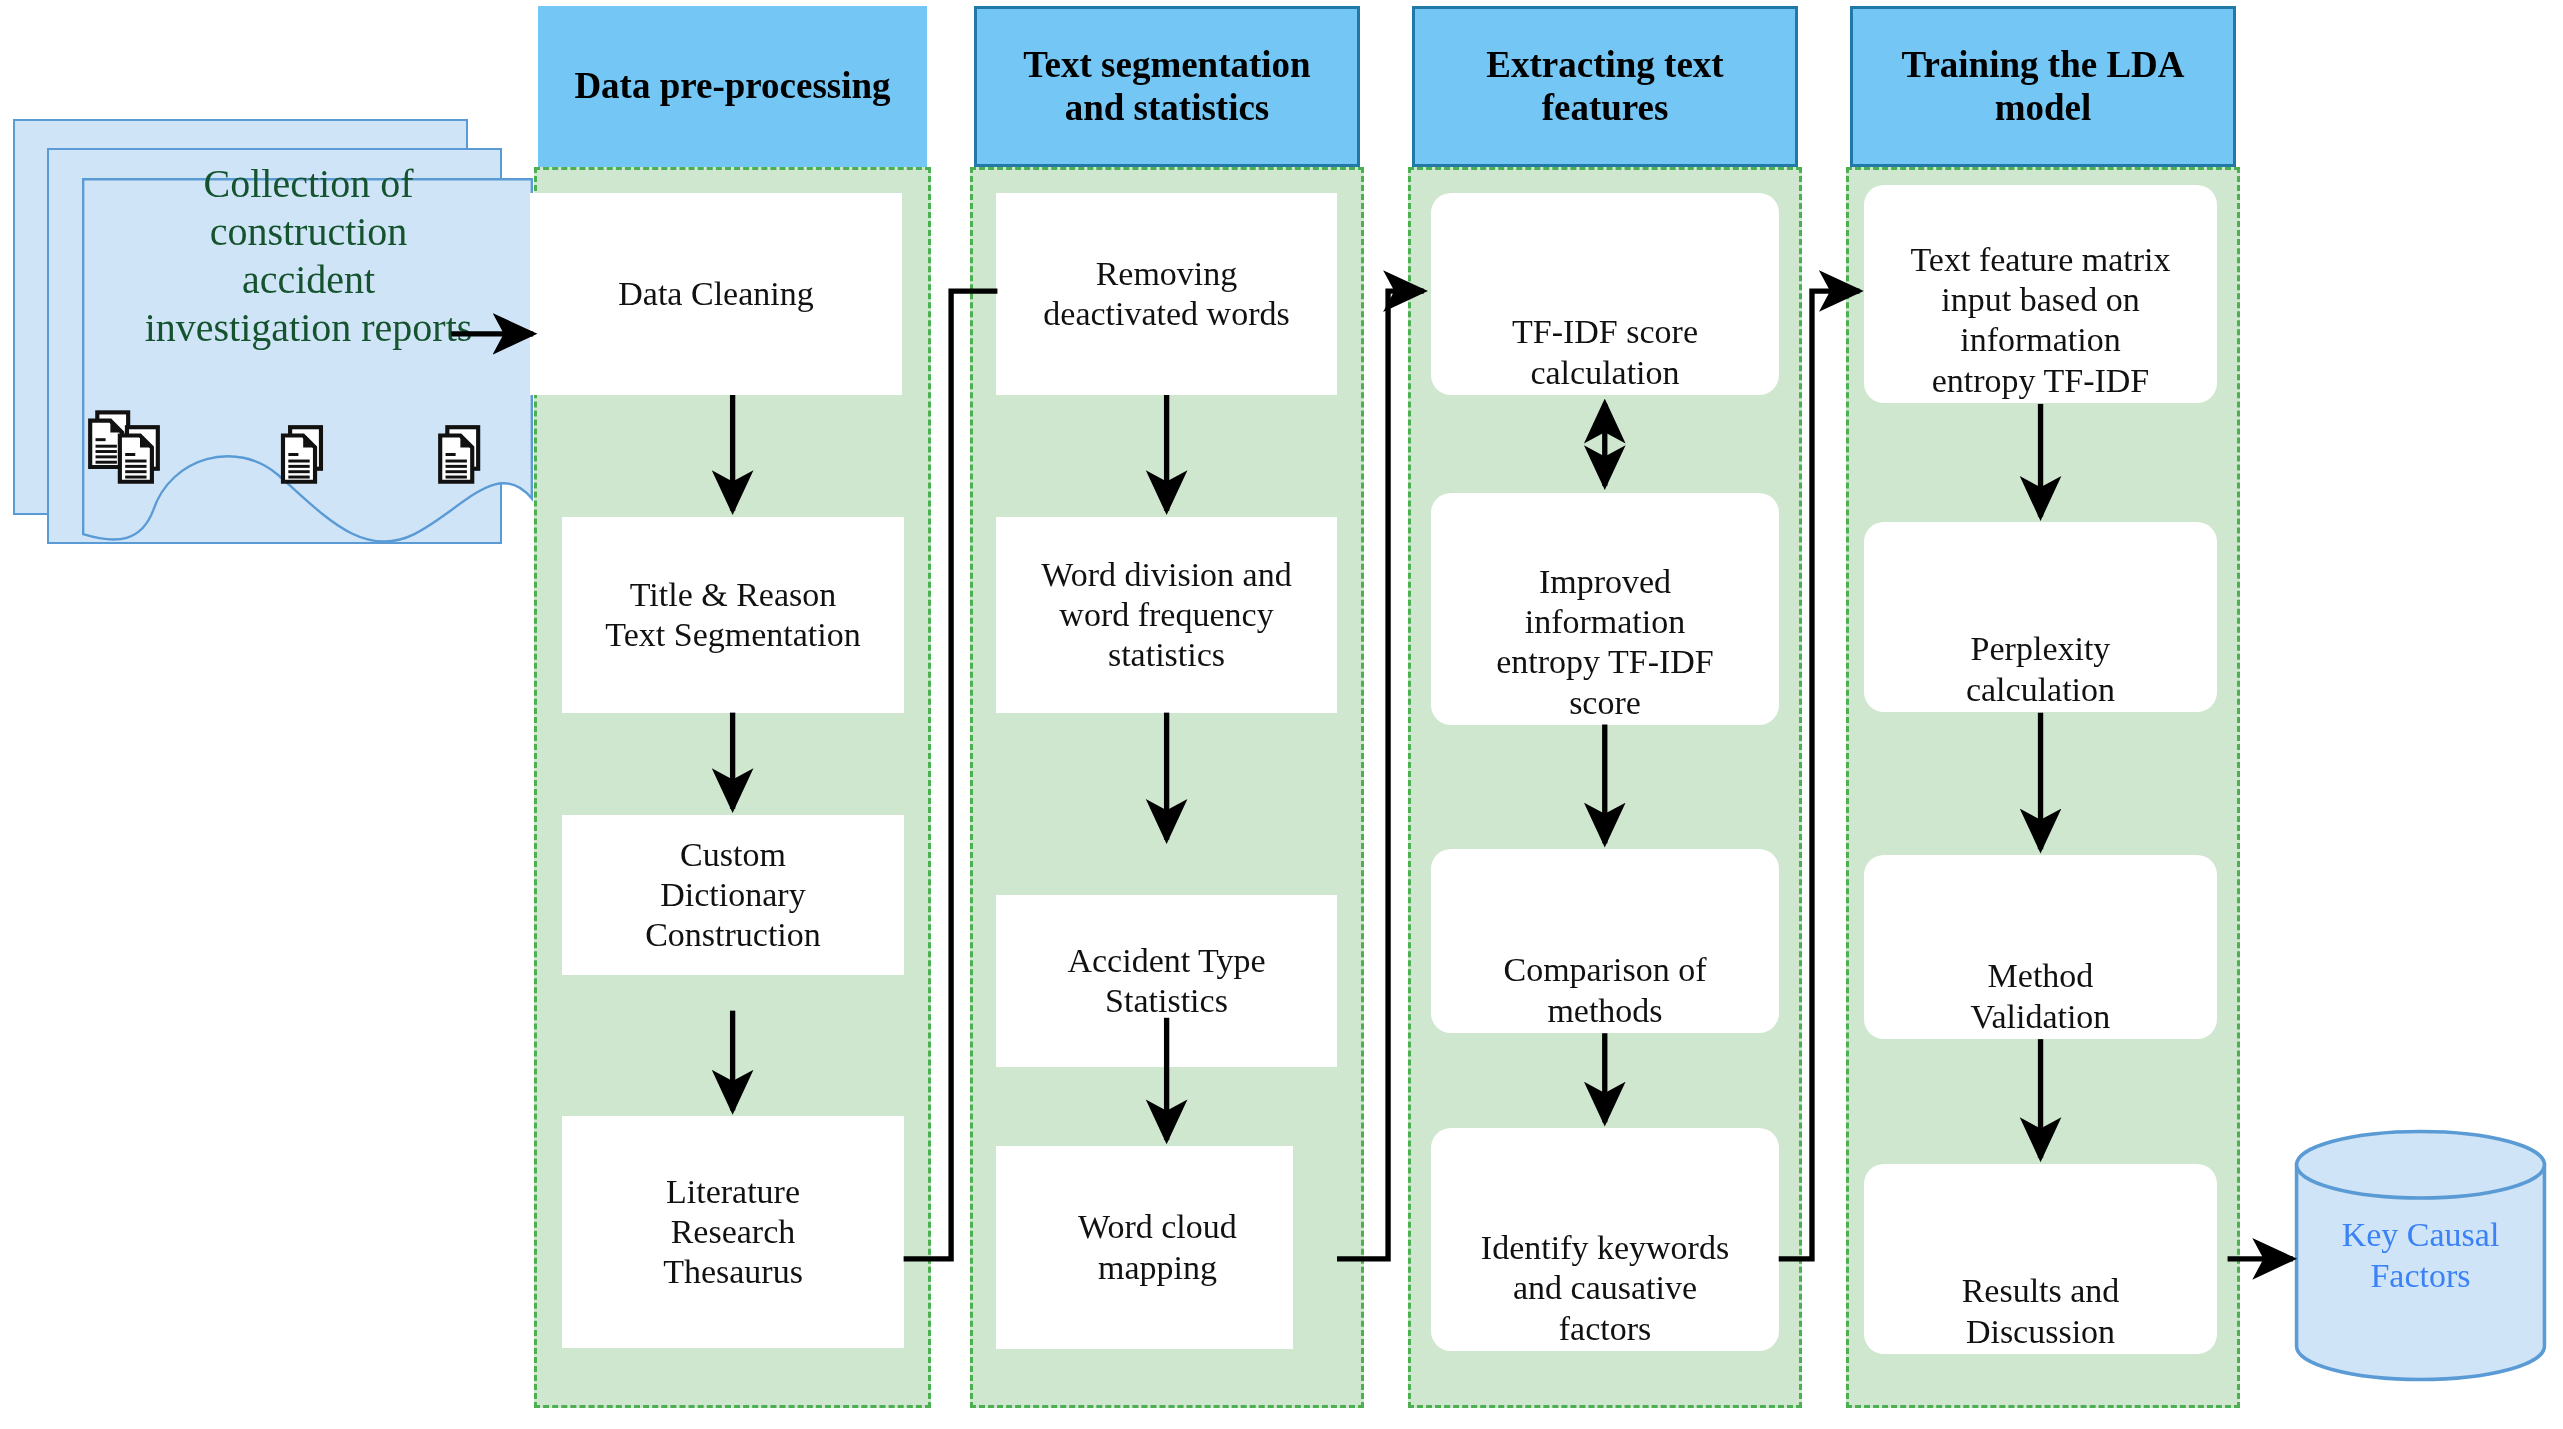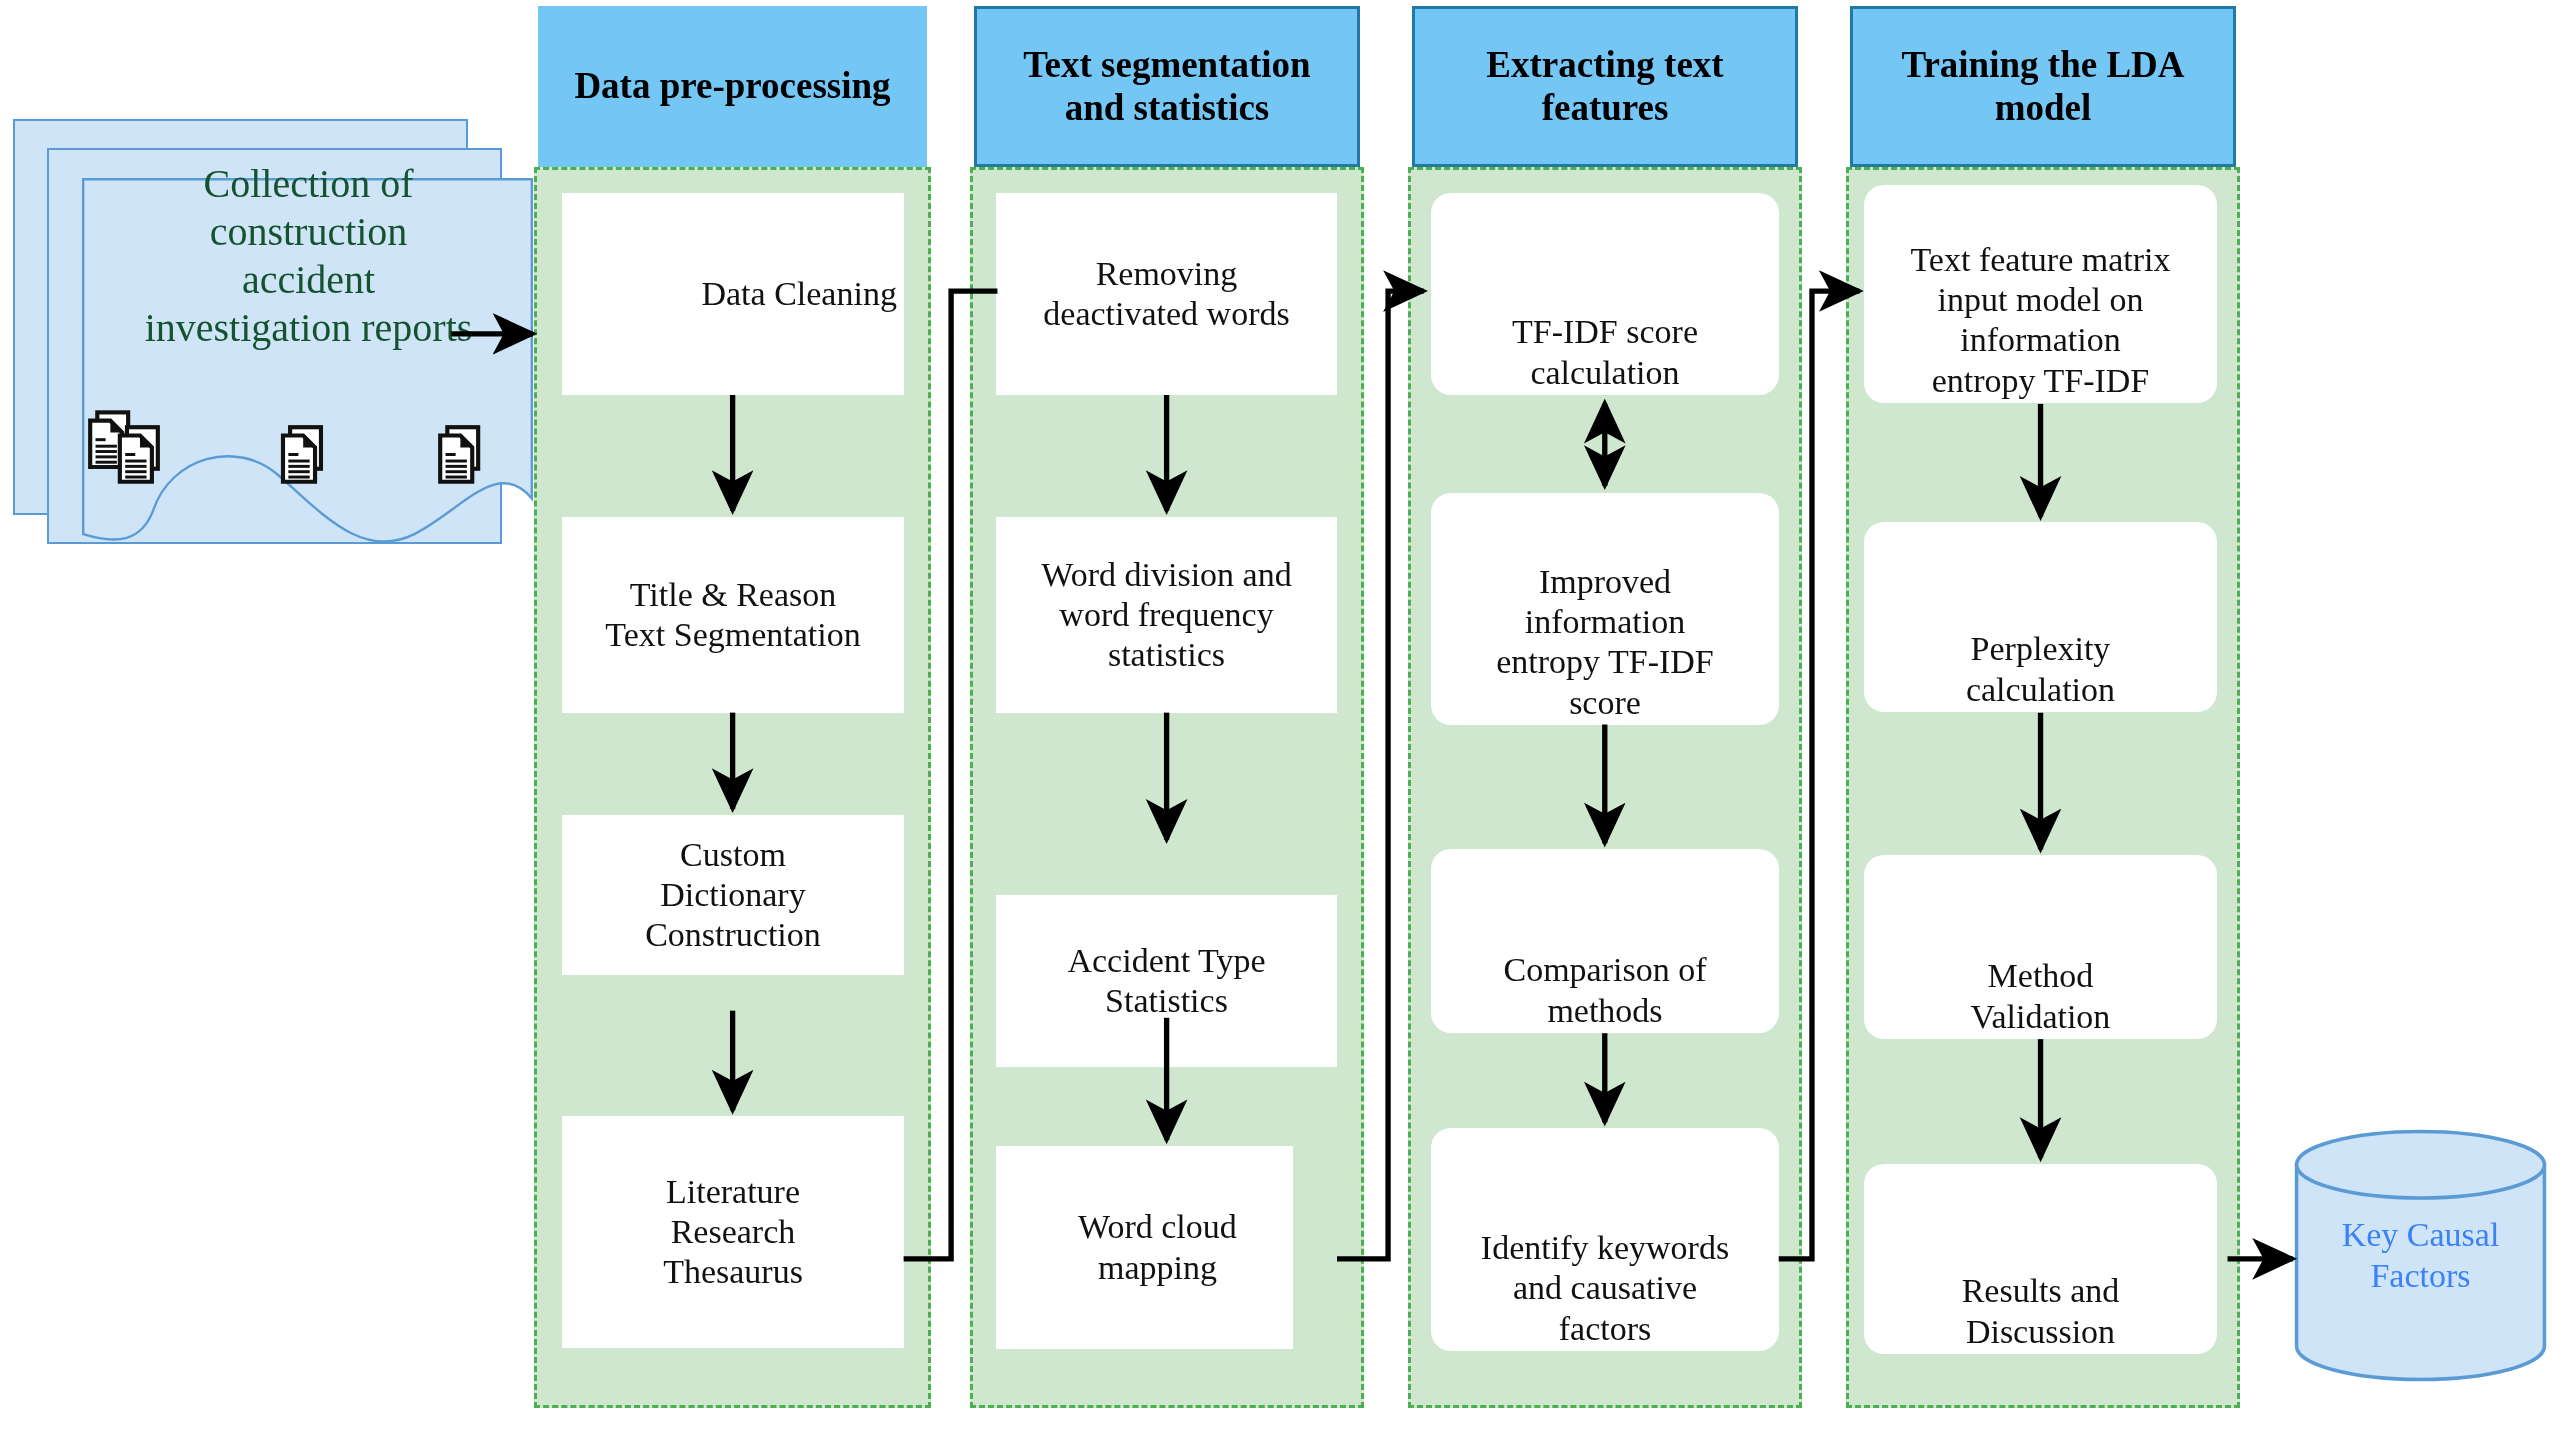--- a/index.html
+++ b/index.html
@@ -92,21 +92,21 @@
     </g>
     <use href="#docg" x="50" y="25"></use>
     <use href="#docg" x="325" y="25"></use>
     <use href="#docg" x="590" y="25"></use>
   </svg>
 
   <div class="stage-head first" style="left:538px;top:6px;width:389px;height:161px;">
     <span>Data pre-processing</span>
   </div>
   <div class="stage-panel" style="left:534px;top:167px;width:397px;height:1241px;"></div>
-  <div class="pbox" style="left:562px;top:193px;width:342px;height:202px;justify-content:flex-end;">
+  <div class="pbox" style="left:530px;top:193px;width:372px;height:202px;">
     <span>Data Cleaning</span>
     </div>
   <div class="pbox" style="left:562px;top:517px;width:342px;height:196px;">
     <span>
         <div>Title &amp; Reason</div>
         <div>Text Segmentation</div>
       </span>
     </div>
   <div class="pbox" style="left:562px;top:815px;width:342px;height:160px;">
     <span>
@@ -194,21 +194,21 @@
   <div class="stage-head" style="left:1850px;top:6px;width:386px;height:161px;">
     <span>
         <div>Training the LDA</div>
         <div>model</div>
       </span>
   </div>
   <div class="stage-panel" style="left:1846px;top:167px;width:394px;height:1241px;"></div>
   <div class="pbox round" style="left:1864px;top:185px;width:353px;height:218px;">
     <span>
         <div>Text feature matrix</div>
-        <div>input model on</div>
+        <div>input based on</div>
         <div>information</div>
         <div>entropy TF-IDF</div>
       </span>
     </div>
   <div class="pbox round" style="left:1864px;top:522px;width:353px;height:190px;">
     <span>
         <div>Perplexity</div>
         <div>calculation</div>
       </span>
     </div>

